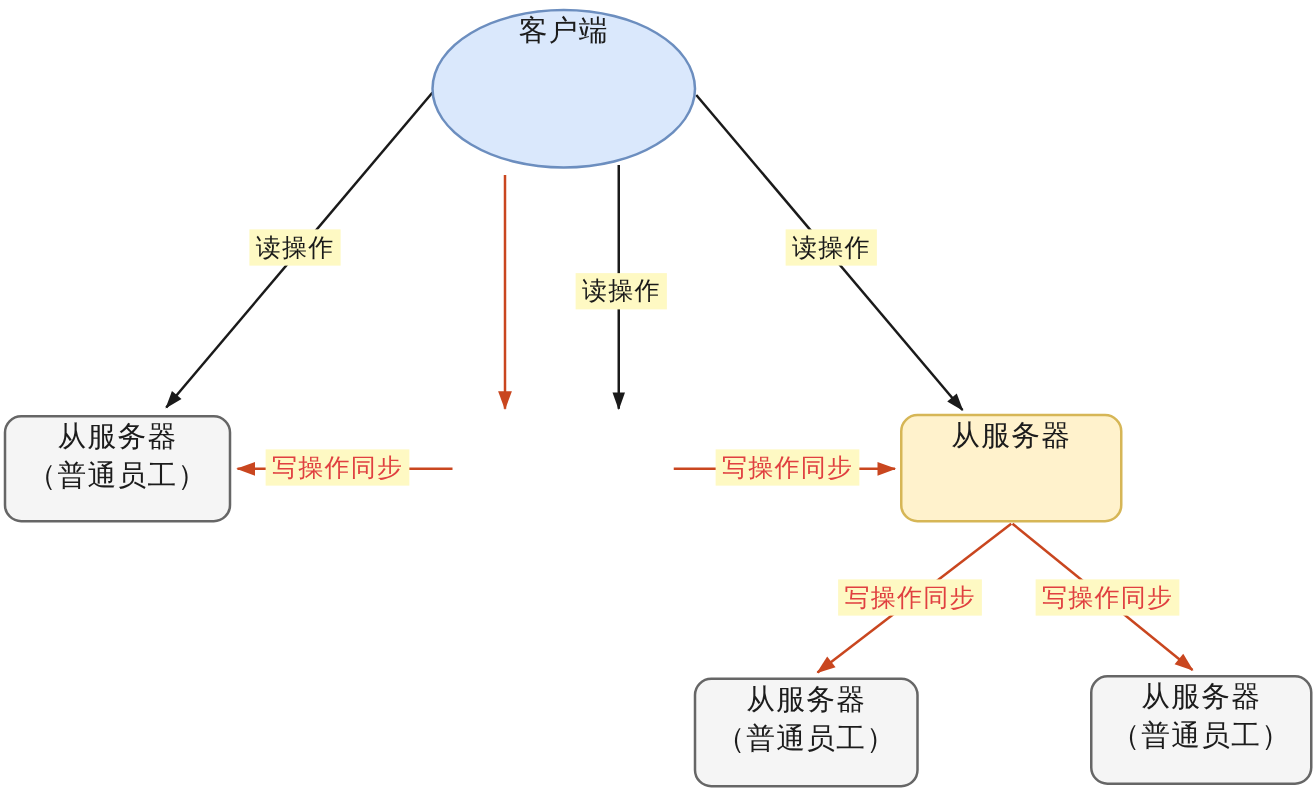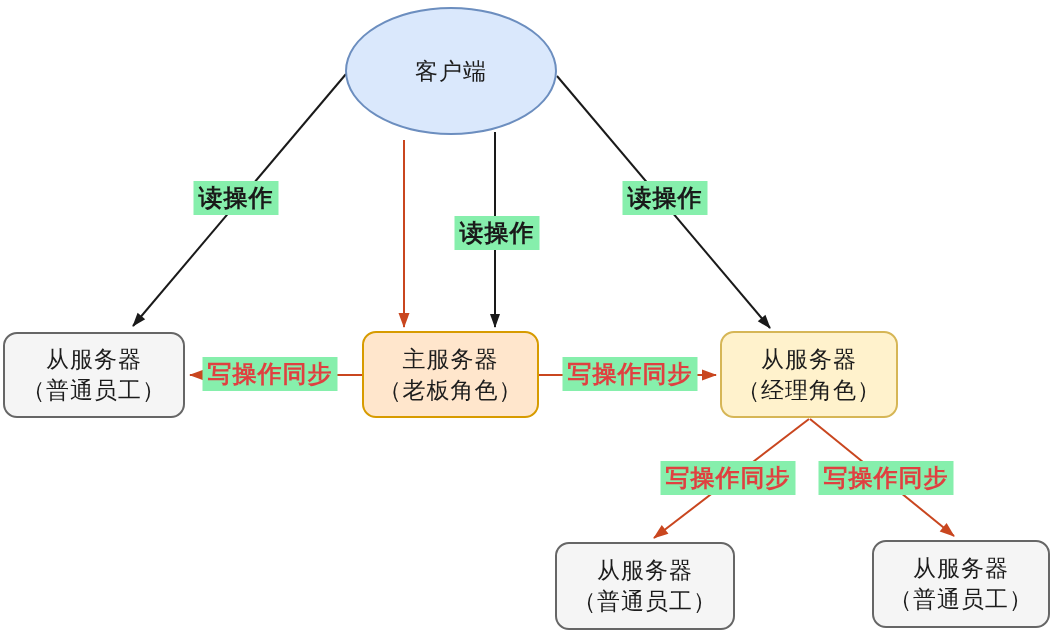--- a/index.html
+++ b/index.html
@@ -26,21 +26,21 @@
   svg.edges line.red   { stroke: #c9461f; stroke-width: 2; }
   .marker-black { fill: #1a1a1a; }
   .marker-red   { fill: #c9461f; }
 
   .node {
     position: absolute;
     box-sizing: border-box;
     display: flex;
     flex-direction: column;
     align-items: center;
-    justify-content: center;
+    justify-content: flex-start;
     text-align: center;
     color: #1c1c1c;
     font-size: 23px;
     line-height: 31px;
     font-weight: 500;
     letter-spacing: 1px;
   }
   .node.ellipse {
     border-radius: 50%;
     background: #dae8fc;
@@ -58,24 +58,24 @@
   }
   .node.slave {
     background: #f5f5f5;
     border: 2px solid #666666;
     border-radius: 14px;
   }
 
   .edge-label {
     position: absolute;
     transform: translate(-50%, -50%);
-    background: #86efac;
+    background: #fef9c3;
     padding: 1px 5px;
-    font-size: 24px;
-    font-weight: 700;
+    font-size: 20px;
+    font-weight: 400;
     white-space: nowrap;
     letter-spacing: 1px;
   }
   .edge-label.black { color: #1a1a1a; }
   .edge-label.red   { color: #e04040; }
 </style>
 </head>
 <body>
 
 <div class="canvas">
@@ -110,28 +110,23 @@
 
   <div class="node ellipse" style="left:345px; top:7px; width:212px; height:128px;">
     <span>客户端</span>
   </div>
 
   <div class="node slave" style="left:3px; top:332px; width:182px; height:86px;">
     <span>从服务器</span>
     <span>（普通员工）</span>
   </div>
 
-  <div class="node master" style="left:362px; top:331px; width:177px; height:87px;">
-    <span>主服务器</span>
-    <span>（老板角色）</span>
-  </div>
 
   <div class="node manager" style="left:720px; top:331px; width:178px; height:87px;">
     <span>从服务器</span>
-    <span>（经理角色）</span>
   </div>
 
   <div class="node slave" style="left:555px; top:542px; width:180px; height:88px;">
     <span>从服务器</span>
     <span>（普通员工）</span>
   </div>
 
   <div class="node slave" style="left:872px; top:540px; width:178px; height:88px;">
     <span>从服务器</span>
     <span>（普通员工）</span>

